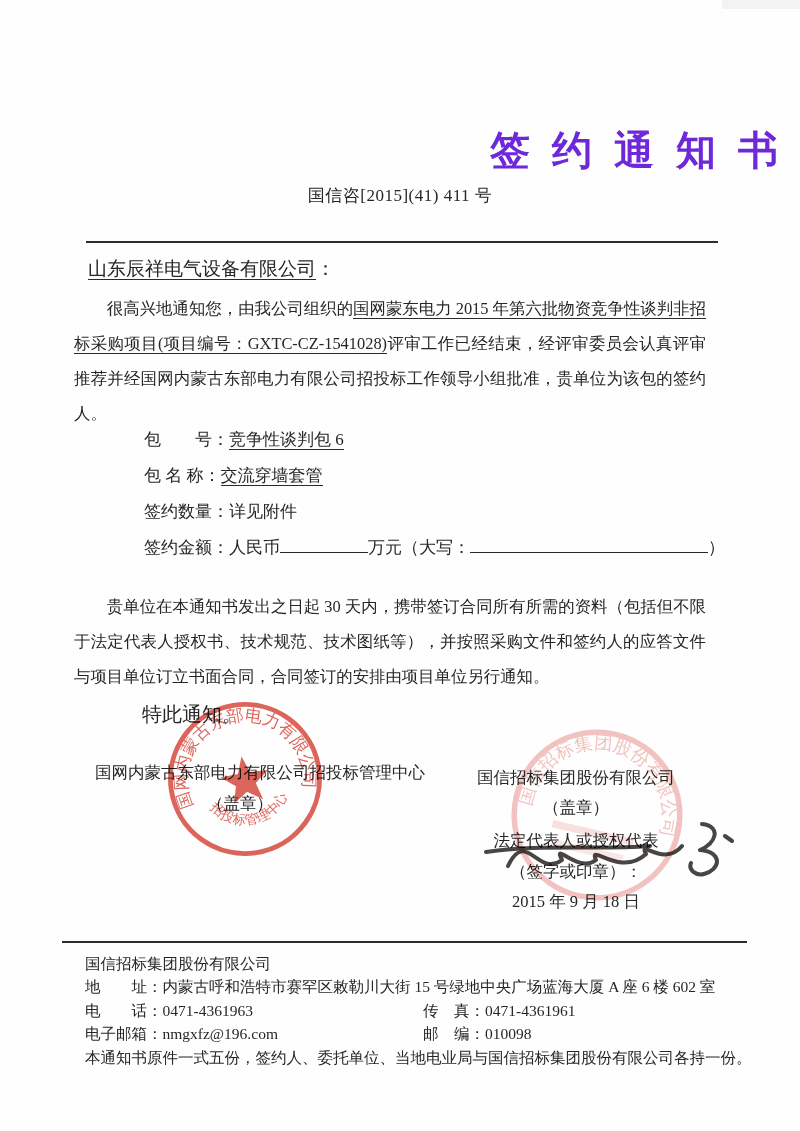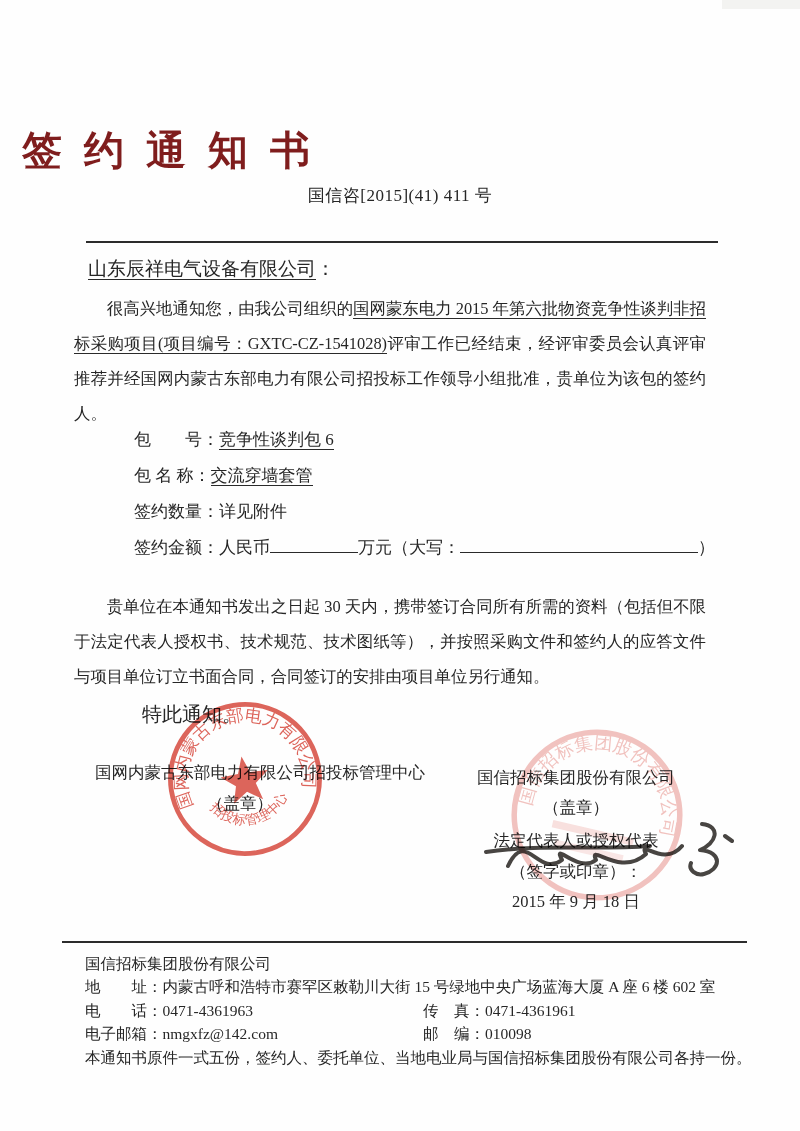--- a/index.html
+++ b/index.html
@@ -4,37 +4,37 @@
 <style>
   html,body{margin:0;padding:0;background:#ffffff;}
   .page{
     position:relative;width:800px;height:1131px;background:#fefefe;
     font-family:"Liberation Serif","DejaVu Serif",serif;
     color:#262626;overflow:hidden;
   }
   .abs{position:absolute;}
   .scan-edge{top:0;right:0;width:78px;height:9px;background:#ececea;opacity:.65;}
   .title{
-    top:123px;left:0;width:100%;text-align:left;
-    font-size:40px;font-weight:600;color:#7f1d1d;
+    top:123px;left:0;width:100%;text-align:right;
+    font-size:40px;font-weight:600;color:#6d28d9;
     letter-spacing:22px;text-indent:22px;
   }
   .docnum{top:184px;left:0;width:100%;text-align:center;font-size:17px;letter-spacing:.5px;}
   .rule{background:#2c2c2c;height:2px;}
   .rule-top{top:241px;left:86px;width:632px;}
   .rule-bottom{top:941px;left:62px;width:685px;}
   .recipient{top:256px;left:88px;font-size:19px;}
   .u{border-bottom:1.6px solid #2a2a2a;padding-bottom:0;}
   .para{left:74px;width:632px;font-size:16.4px;line-height:35px;}
   .para1{top:291px;}
   .para2{top:589px;}
   .line{height:35px;overflow:hidden;}
   .line.j{text-align:justify;text-align-last:justify;text-justify:inter-character;}
   .closing{top:701px;left:122px;font-size:20px;margin-left:20px;}
-  .fields{top:422px;left:134px;font-size:17px;line-height:36px;}
+  .fields{top:422px;left:144px;font-size:17px;line-height:36px;}
   .blank{display:inline-block;border-bottom:1.6px solid #2a2a2a;height:15px;vertical-align:baseline;}
   .blank1{width:88px;}
   .blank2{width:238px;}
   .sig-left-org{top:762px;left:95px;font-size:16.5px;}
   .sig-left-seal{top:793px;left:95px;width:290px;text-align:center;font-size:16.5px;}
   .sig-right{left:452px;width:248px;text-align:center;font-size:16.5px;}
   .sr-org{top:767px;}
   .sr-seal{top:797px;}
   .sr-rep{top:830px;}
   .sr-sign{top:861px;}
@@ -144,19 +144,19 @@
   <div class="abs footer">
     <div class="frow">国信招标集团股份有限公司</div>
     <div class="frow">
       <span>地　　址：</span><span>内蒙古呼和浩特市赛罕区敕勒川大街 15 号绿地中央广场蓝海大厦 A 座 6 楼 602 室</span>
     </div>
     <div class="frow">
       <span>电　　话：</span><span>0471-4361963</span>
       <span class="fcol2"><span>传　真：</span><span>0471-4361961</span></span>
     </div>
     <div class="frow">
-      <span>电子邮箱：</span><span>nmgxfz@142.com</span>
+      <span>电子邮箱：</span><span>nmgxfz@196.com</span>
       <span class="fcol2"><span>邮　编：</span><span>010098</span></span>
     </div>
     <div class="frow">本通知书原件一式五份，签约人、委托单位、当地电业局与国信招标集团股份有限公司各持一份。</div>
   </div>
 
 </div>
 
 </body></html>

